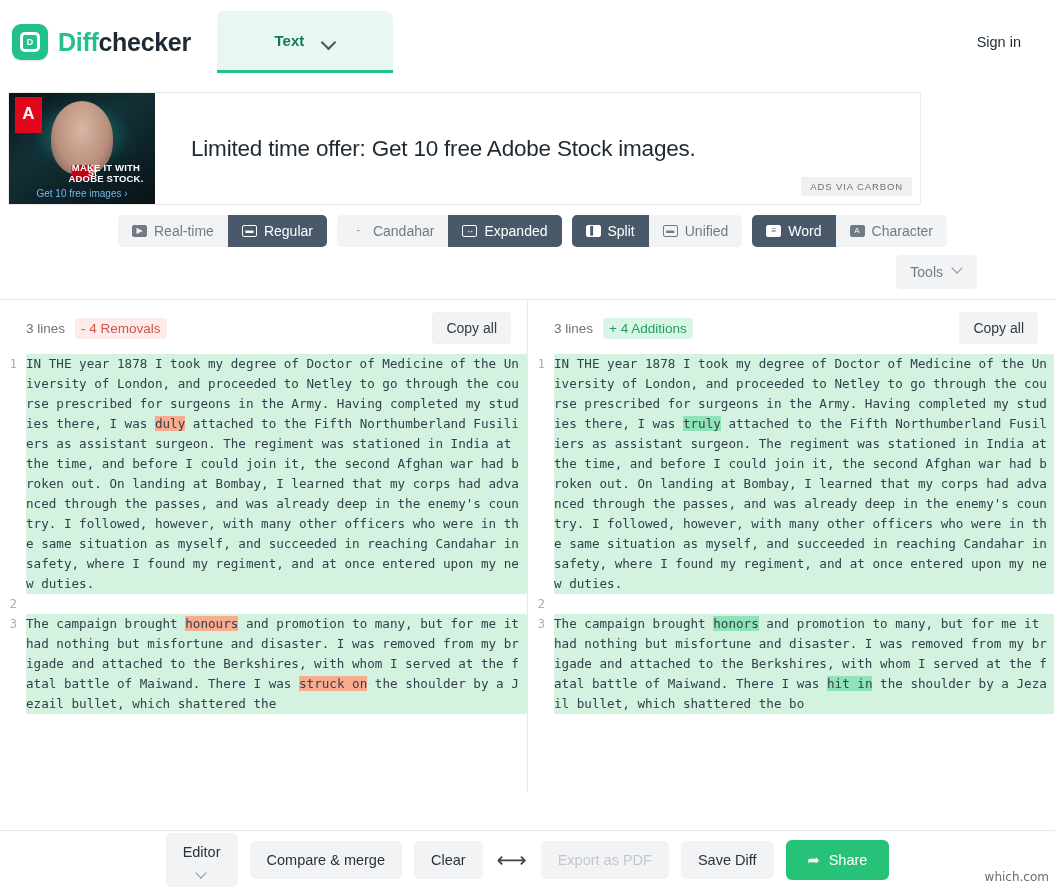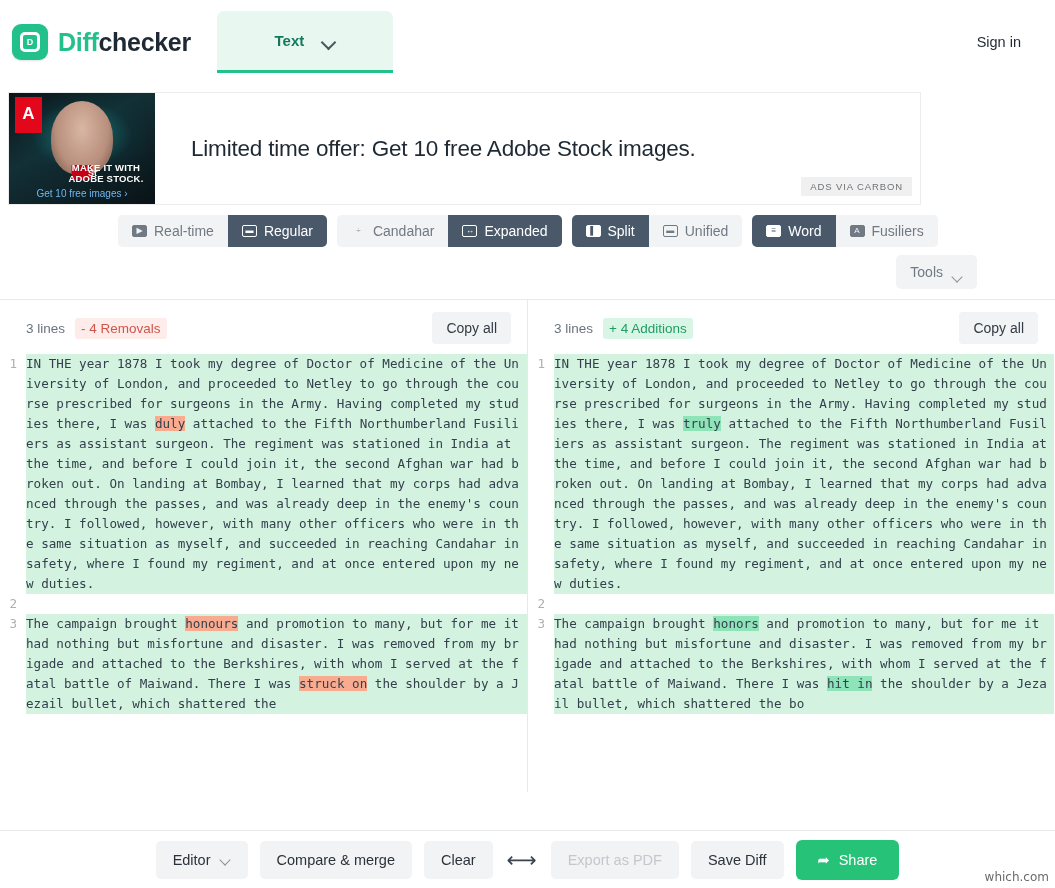--- a/index.html
+++ b/index.html
@@ -150,21 +150,21 @@
   .seg-btn.active .ico { border-color: #ffffff; color:#fff; }
   .ico {
     width: 15px; height: 12px; border: 1.6px solid #707a85; border-radius: 2px;
     display: inline-flex; align-items: center; justify-content: center;
     font-size: 8px; line-height: 1; flex: 0 0 auto;
   }
   .ico.filled { background: #707a85; border-color:#707a85; color:#f2f3f5; }
   .seg-btn.active .ico.filled { background:#ffffff; border-color:#fff; color:#4a5969; }
   .ico-noborder { border: none; width: 15px; }
   .tools-btn {
-    display: inline-flex; align-items: flex-end; gap: 9px;
+    display: inline-flex; align-items: flex-start; gap: 9px;
     background: #f2f3f5; color: #707a85; border: none; border-radius: 5px;
     padding: 9px 14px; font-size: 14px; cursor: pointer;
     font-family: "Liberation Sans", sans-serif;
   }
   .chev-sm { width: 11px; height: 7px; position: relative; }
   .chev-sm::before {
     content: ""; position: absolute; left: 1px; top: 0;
     width: 7px; height: 7px;
     border-right: 1.7px solid #8b939c; border-bottom: 1.7px solid #8b939c;
     transform: rotate(45deg);
@@ -212,21 +212,21 @@
   
   .bottom-bar {
     position: absolute; left: 0; right: 0; bottom: 0; height: 58px;
     background: #ffffff; border-top: 1px solid #e7e9eb;
     display: flex; align-items: center; justify-content: center; gap: 12px;
   }
   .bbtn {
     font-size: 14.5px; color: #2a323b; background: #f2f3f5;
     border: none; border-radius: 5px; padding: 11px 17px; cursor: pointer;
     font-family: "Liberation Sans", sans-serif;
-    display: inline-flex; align-items: center; gap: 9px;
+    display: inline-flex; align-items: center; gap: 9px; flex-direction: column;
   }
   .bbtn.disabled { color: #c3c8cd; cursor: default; }
   .swap-icon { width: 34px; text-align: center; font-size: 21px; color: #3c454f; cursor: pointer; }
   .share-btn {
     background: #25c277; color: #ffffff; font-size: 14.5px;
     border: none; border-radius: 6px; padding: 12px 22px; cursor: pointer;
     font-family: "Liberation Sans", sans-serif;
     display: inline-flex; align-items: center; gap: 9px; font-weight: 500;
   }
   .watermark {
@@ -310,21 +310,21 @@
       </button>
     </div>
 
     <div class="seg">
       <button class="seg-btn active">
         <span class="ico filled">≡</span>
         <span>Word</span>
       </button>
       <button class="seg-btn">
         <span class="ico filled">A</span>
-        <span>Fusiliers</span>
+        <span>Character</span>
       </button>
     </div>
   </div>
 
   <div class="opt-row">
     <button class="tools-btn">
       <span>Tools</span>
       <span class="chev-sm"></span>
     </button>
   </div>

